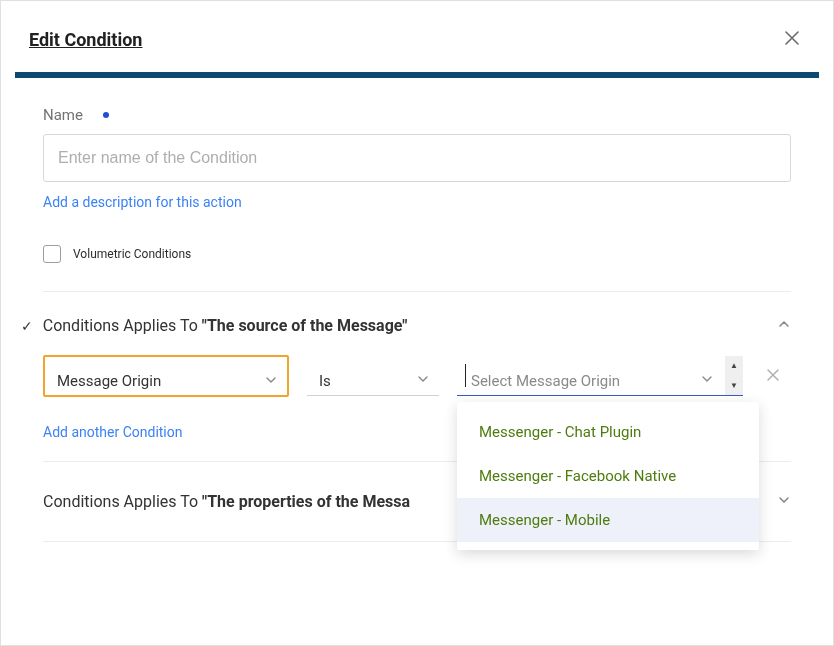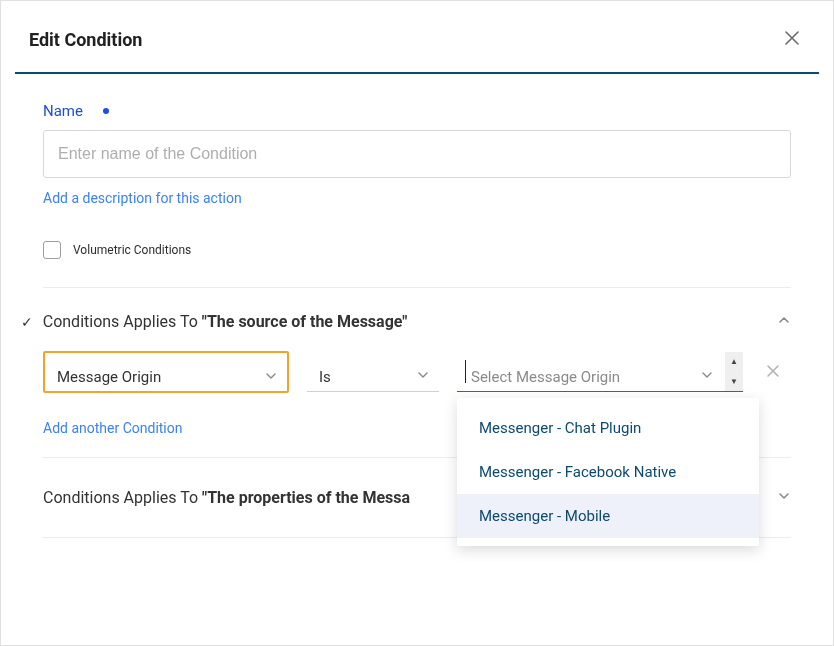--- a/index.html
+++ b/index.html
@@ -21,40 +21,41 @@
   .inner {
     width: 100%;
     height: 100%;
     position: relative;
   }
   .header {
     display: flex;
     justify-content: space-between;
     align-items: center;
     padding: 10px 14px 18px 14px;
-    border-bottom: 2px solid #0c4a6e;
+    border-bottom: 6px solid #0c4a6e;
+    text-decoration: underline;
   }
   .header h2 {
     font-size: 18px;
     font-weight: 700;
     color: #212121;
   }
   .close-x {
     font-size: 20px;
     color: #6b6b6b;
     cursor: pointer;
     line-height: 1;
     padding: 4px;
   }
   .body {
     padding: 28px 28px 0 28px;
   }
   .field-label {
     font-size: 15px;
-    color: #1d4ed8;
+    color: #737373;
     margin-bottom: 10px;
     display: flex;
     align-items: center;
     gap: 20px;
   }
   .req-dot {
     width: 6px; height: 6px; border-radius: 50%;
     background: #1f4fd6;
     display: inline-block;
   }
@@ -196,21 +197,21 @@
     width: 302px;
     background: #fff;
     box-shadow: 0 4px 14px rgba(0,0,0,0.15);
     border-radius: 2px;
     z-index: 50;
     padding: 8px 0;
   }
   .dropdown-item {
     padding: 13px 22px;
     font-size: 15px;
-    color: #0c4a6e;
+    color: #4d7c0f;
     cursor: pointer;
   }
   .dropdown-item.hover {
     background: #eef1fa;
   }
   .val-wrapper {
     position: relative;
   }
   .section2 {
     padding: 30px 0 30px 0;

